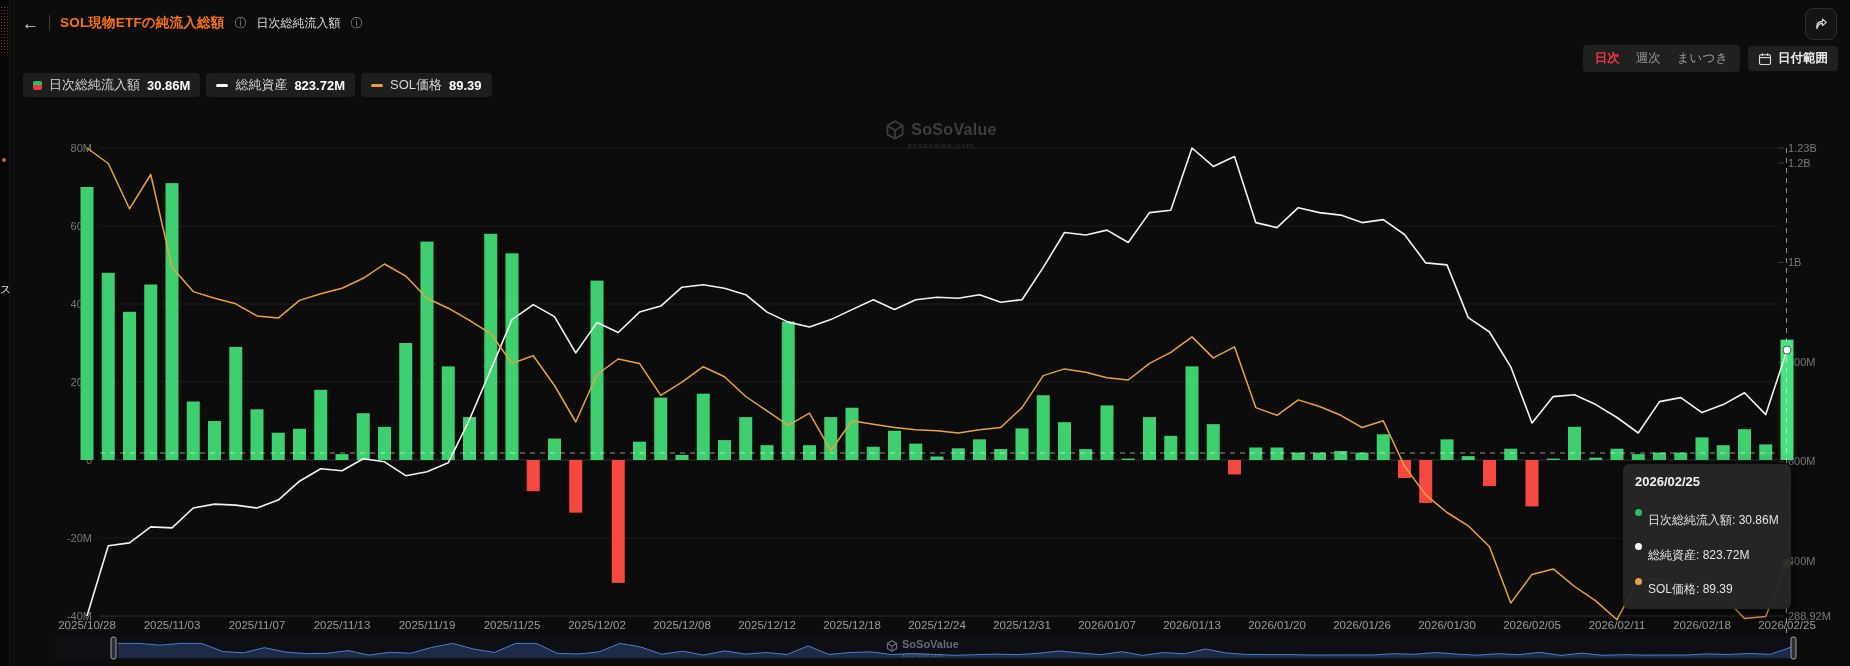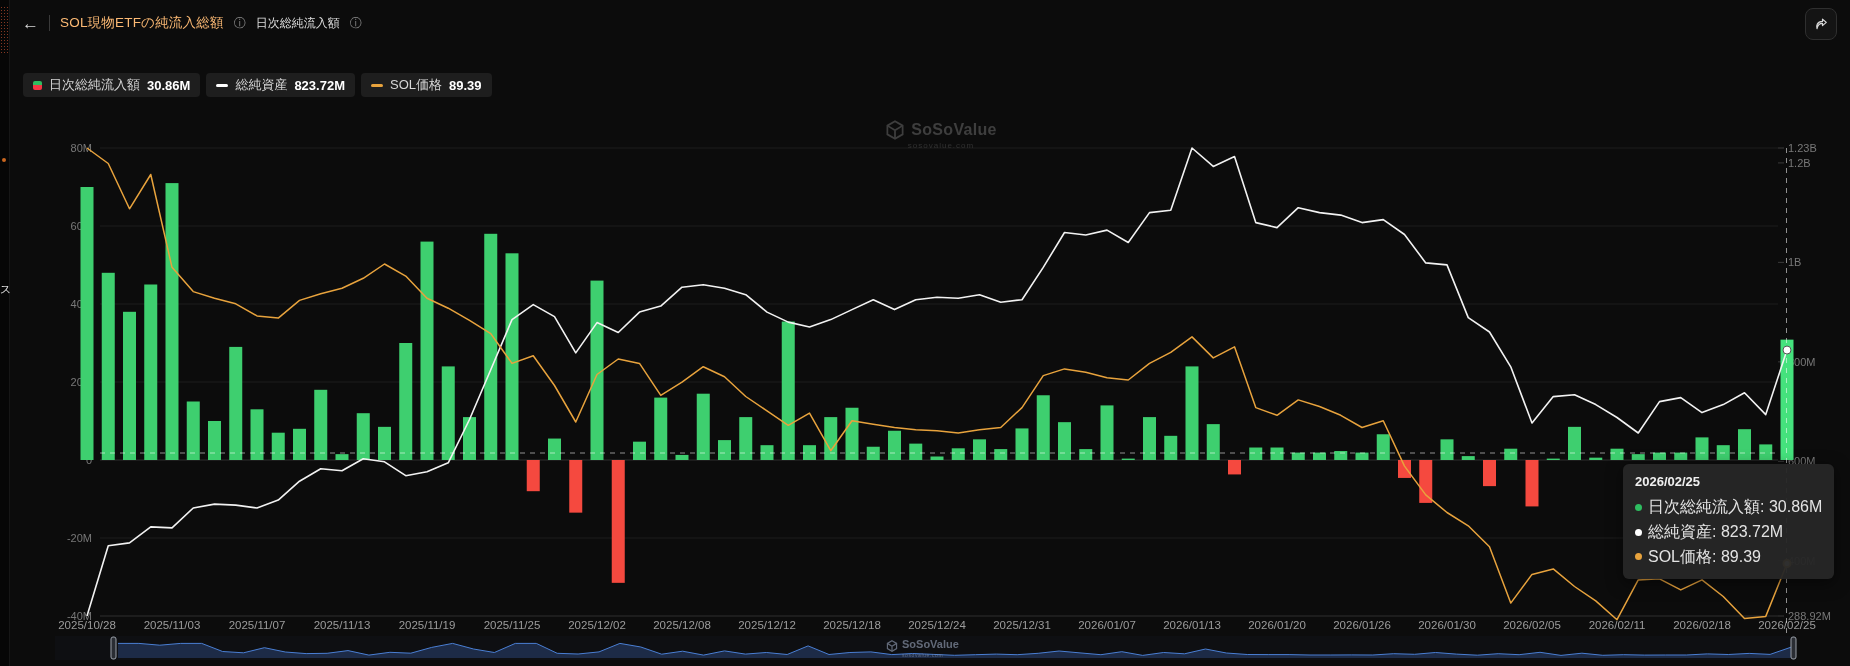--- a/index.html
+++ b/index.html
@@ -8,21 +8,21 @@
   
   #side-strip{position:absolute;left:0;top:0;width:9px;height:666px;background:#060606;border-right:1px solid #161616;z-index:5;}
   #side-texture{position:absolute;left:0;top:6px;width:9px;height:48px;
       background-image:radial-gradient(#8a3a24 34%,transparent 36%);background-size:3px 3px;opacity:.95;}
   #side-dot{position:absolute;left:2px;top:158px;width:4px;height:4px;border-radius:50%;background:#c9661f;}
   #side-text{position:absolute;left:0;top:282px;color:#e9e9e9;font-size:11px;}
   
   #header{position:absolute;left:22px;top:14px;display:flex;align-items:center;gap:10px;z-index:4;}
   .back{color:#d6d6d6;font-size:17px;line-height:1;cursor:pointer;}
   .vdiv{width:1px;height:16px;background:#3a3a3a;}
-  .title{color:#fdba74;font-size:13.5px;font-weight:400;letter-spacing:.2px;}
+  .title{color:#f97316;font-size:13.5px;font-weight:700;letter-spacing:.2px;}
   .info{color:#8a8a8a;font-size:12px;line-height:1;}
   .tz{color:#dedede;font-size:12px;font-weight:500;}
   #share-btn{position:absolute;right:13px;top:8px;width:30px;height:30px;border:1px solid #2f2f2f;border-radius:8px;
       background:#141414;display:flex;align-items:center;justify-content:center;cursor:pointer;z-index:4;}
   
   #controls{position:absolute;right:12px;top:45px;display:flex;align-items:center;gap:8px;z-index:4;}
   #tabs{display:flex;align-items:center;background:#202020;border-radius:4px;padding:3px 4px;}
   .tab{padding:2px 8px;font-size:12.5px;color:#9a9a9a;cursor:pointer;white-space:nowrap;}
   .tab.active{color:#f23645;font-weight:700;}
   #daterange{display:flex;align-items:center;gap:6px;background:#202020;border-radius:4px;
@@ -45,21 +45,21 @@
   #watermark .wdom{color:#383838;font-size:8px;text-align:center;letter-spacing:1px;margin-top:1px;}
   #watermark2{position:absolute;left:886px;top:634px;z-index:3;opacity:.6;pointer-events:none;}
   #watermark2 .row{display:flex;align-items:center;gap:4px;}
   #watermark2 .wname{color:#9aa6bd;font-size:11px;font-weight:700;}
   #watermark2 .wdom{color:#8b97ad;font-size:5px;letter-spacing:.6px;}
   
   #tooltip{position:absolute;left:1623px;top:464px;background:rgba(38,38,38,.96);border-radius:6px;
       padding:10px 12px;z-index:6;box-shadow:0 4px 16px rgba(0,0,0,.5);pointer-events:none;white-space:nowrap;}
   #tooltip .tdate{color:#f0f0f0;font-size:13px;font-weight:600;margin-bottom:6px;}
   .trow{display:flex;align-items:center;gap:6px;line-height:1.55;}
-  .trow .txt{color:#e3e3e3;font-size:16px;}
+  .trow .txt{color:#e3e3e3;font-size:12px;margin-top:16px;}
   .dot{width:7px;height:7px;border-radius:50%;flex:none;}
   .dot.green{background:#2ebd60;}
   .dot.white{background:#ffffff;}
   .dot.orange{background:#e8a33d;}
 </style>
 </head>
 <body>
 
 <div id="app">
 
@@ -221,20 +221,36 @@
     <span class="tz">日次総純流入額</span>
     <span class="info">ⓘ</span>
   </div>
 
   <div id="share-btn">
     <svg width="16" height="16" viewBox="0 0 16 16">
       <path d="M9.5 3.2 L13.3 6.4 L9.5 9.6 V7.3 C6.6 7.3 4.6 9.2 4.0 12.6 C3.2 10 3.8 5.6 9.5 5.4 Z" fill="none" stroke="#d9d9d9" stroke-width="1.2" stroke-linejoin="round"></path>
     </svg>
   </div>
 
+  <div id="controls">
+    <div id="tabs">
+      <span class="tab active">日次</span>
+      <span class="tab">週次</span>
+      <span class="tab">まいつき</span>
+    </div>
+    <div id="daterange">
+      <svg width="14" height="14" viewBox="0 0 14 14">
+        <rect x="1.5" y="2.8" width="11" height="9.7" rx="1.5" fill="none" stroke="#e0e0e0" stroke-width="1.1"></rect>
+        <line x1="4.4" y1="1.2" x2="4.4" y2="4" stroke="#e0e0e0" stroke-width="1.1"></line>
+        <line x1="9.6" y1="1.2" x2="9.6" y2="4" stroke="#e0e0e0" stroke-width="1.1"></line>
+        <line x1="1.5" y1="5.6" x2="12.5" y2="5.6" stroke="#e0e0e0" stroke-width="1.1"></line>
+      </svg>
+      <span>日付範囲</span>
+    </div>
+  </div>
 
   <div id="legend">
     <div class="pill">
       <span class="sq"></span>
       <span class="lbl">日次総純流入額</span>
       <span class="val">30.86M</span>
     </div>
     <div class="pill">
       <span class="dash white"></span>
       <span class="lbl">総純資産</span>

